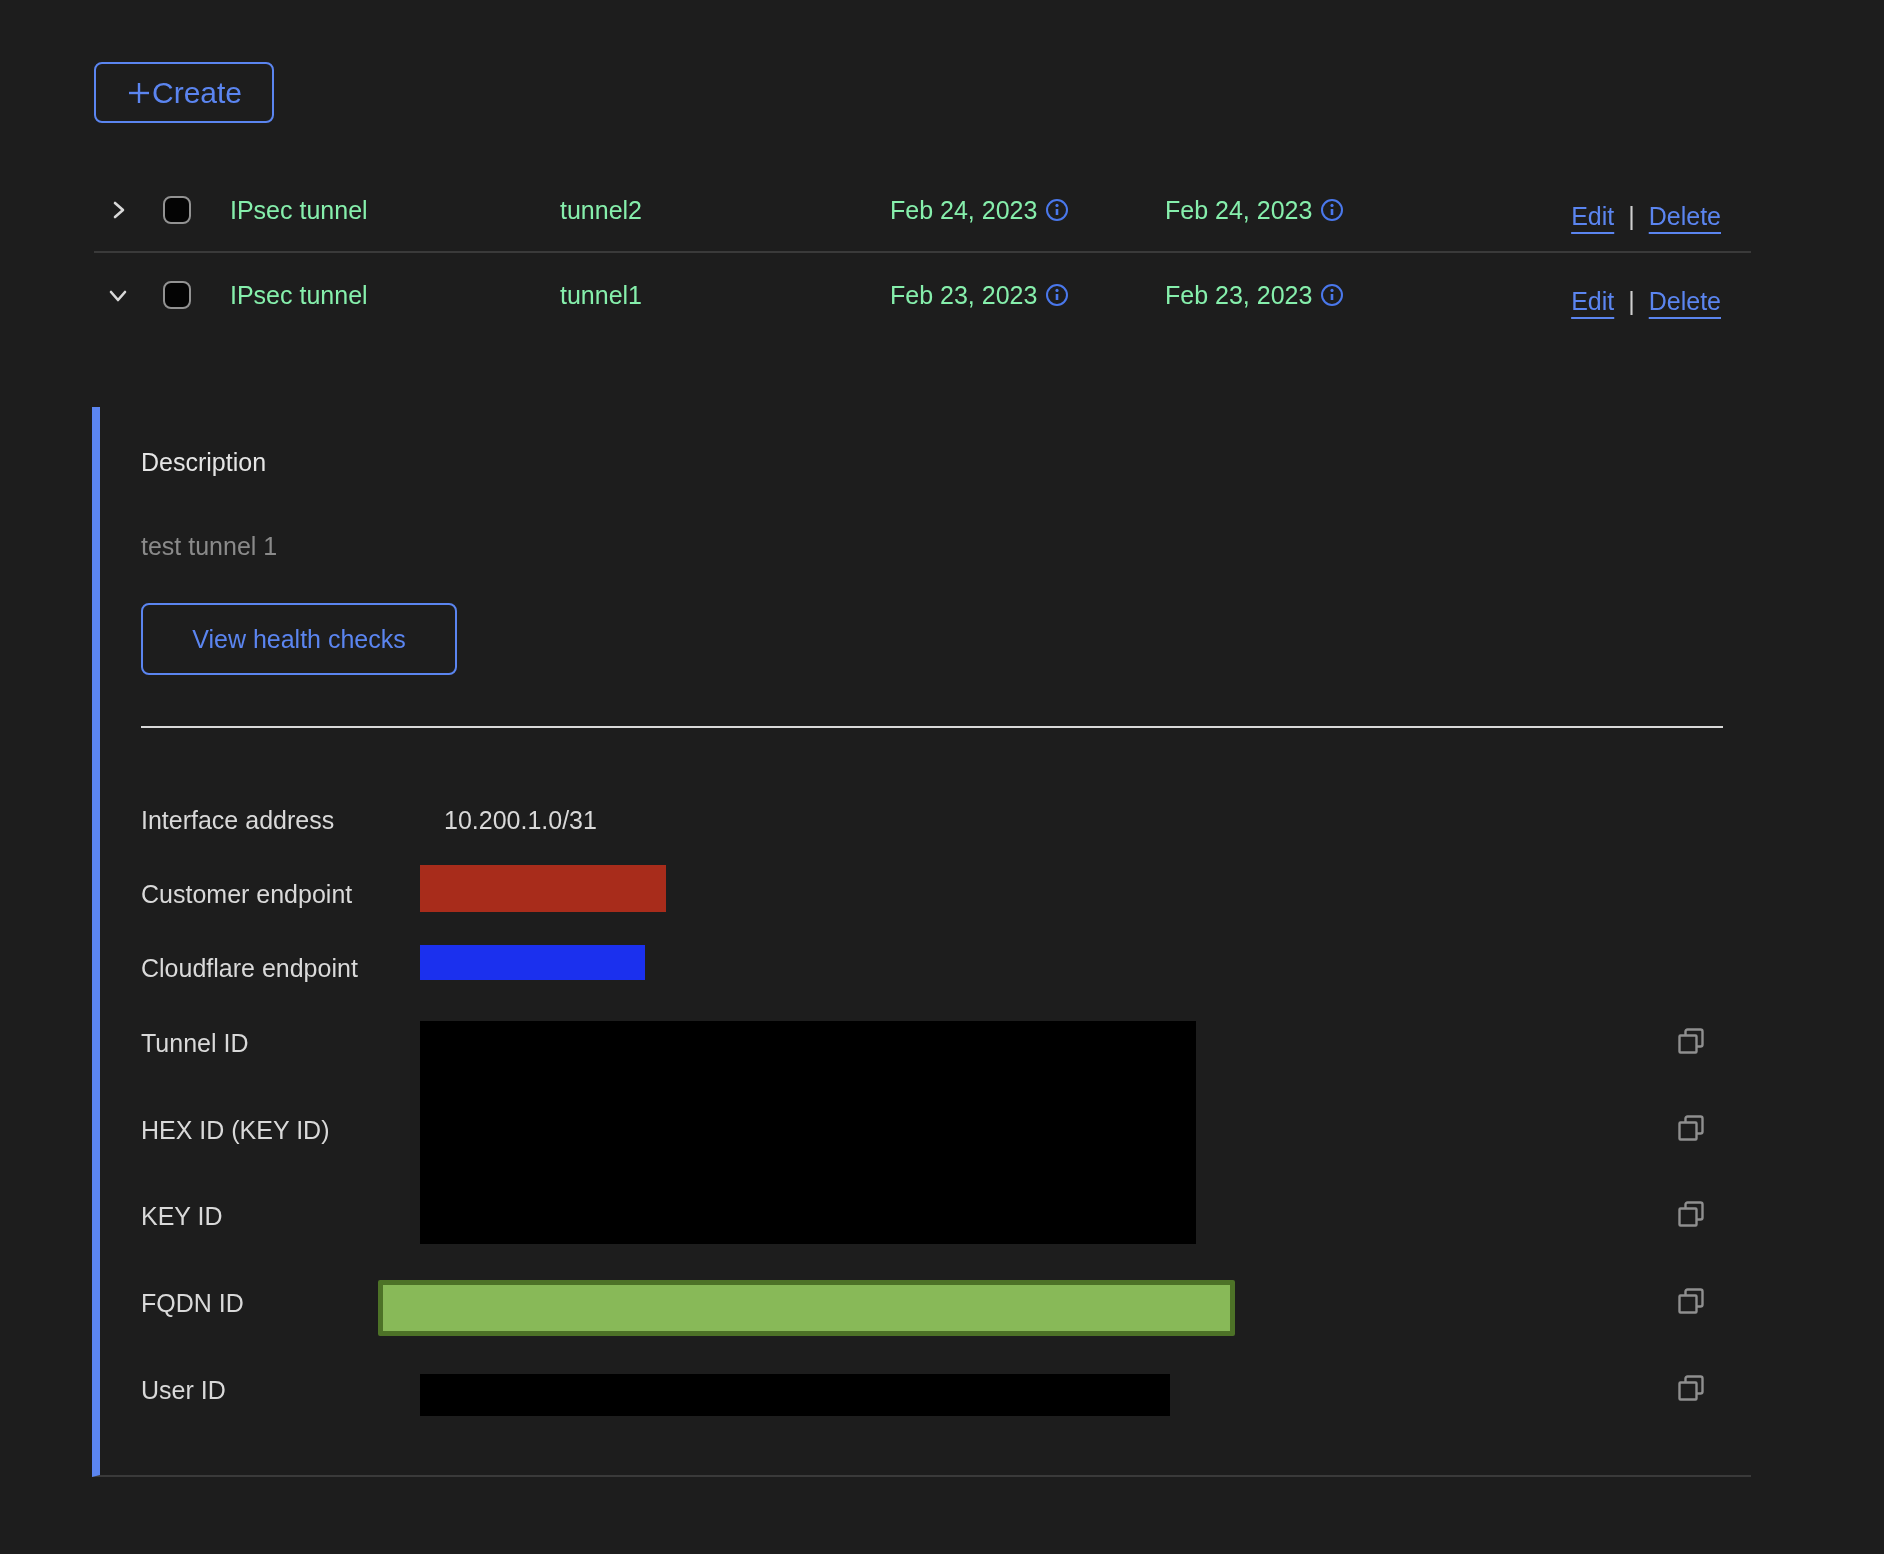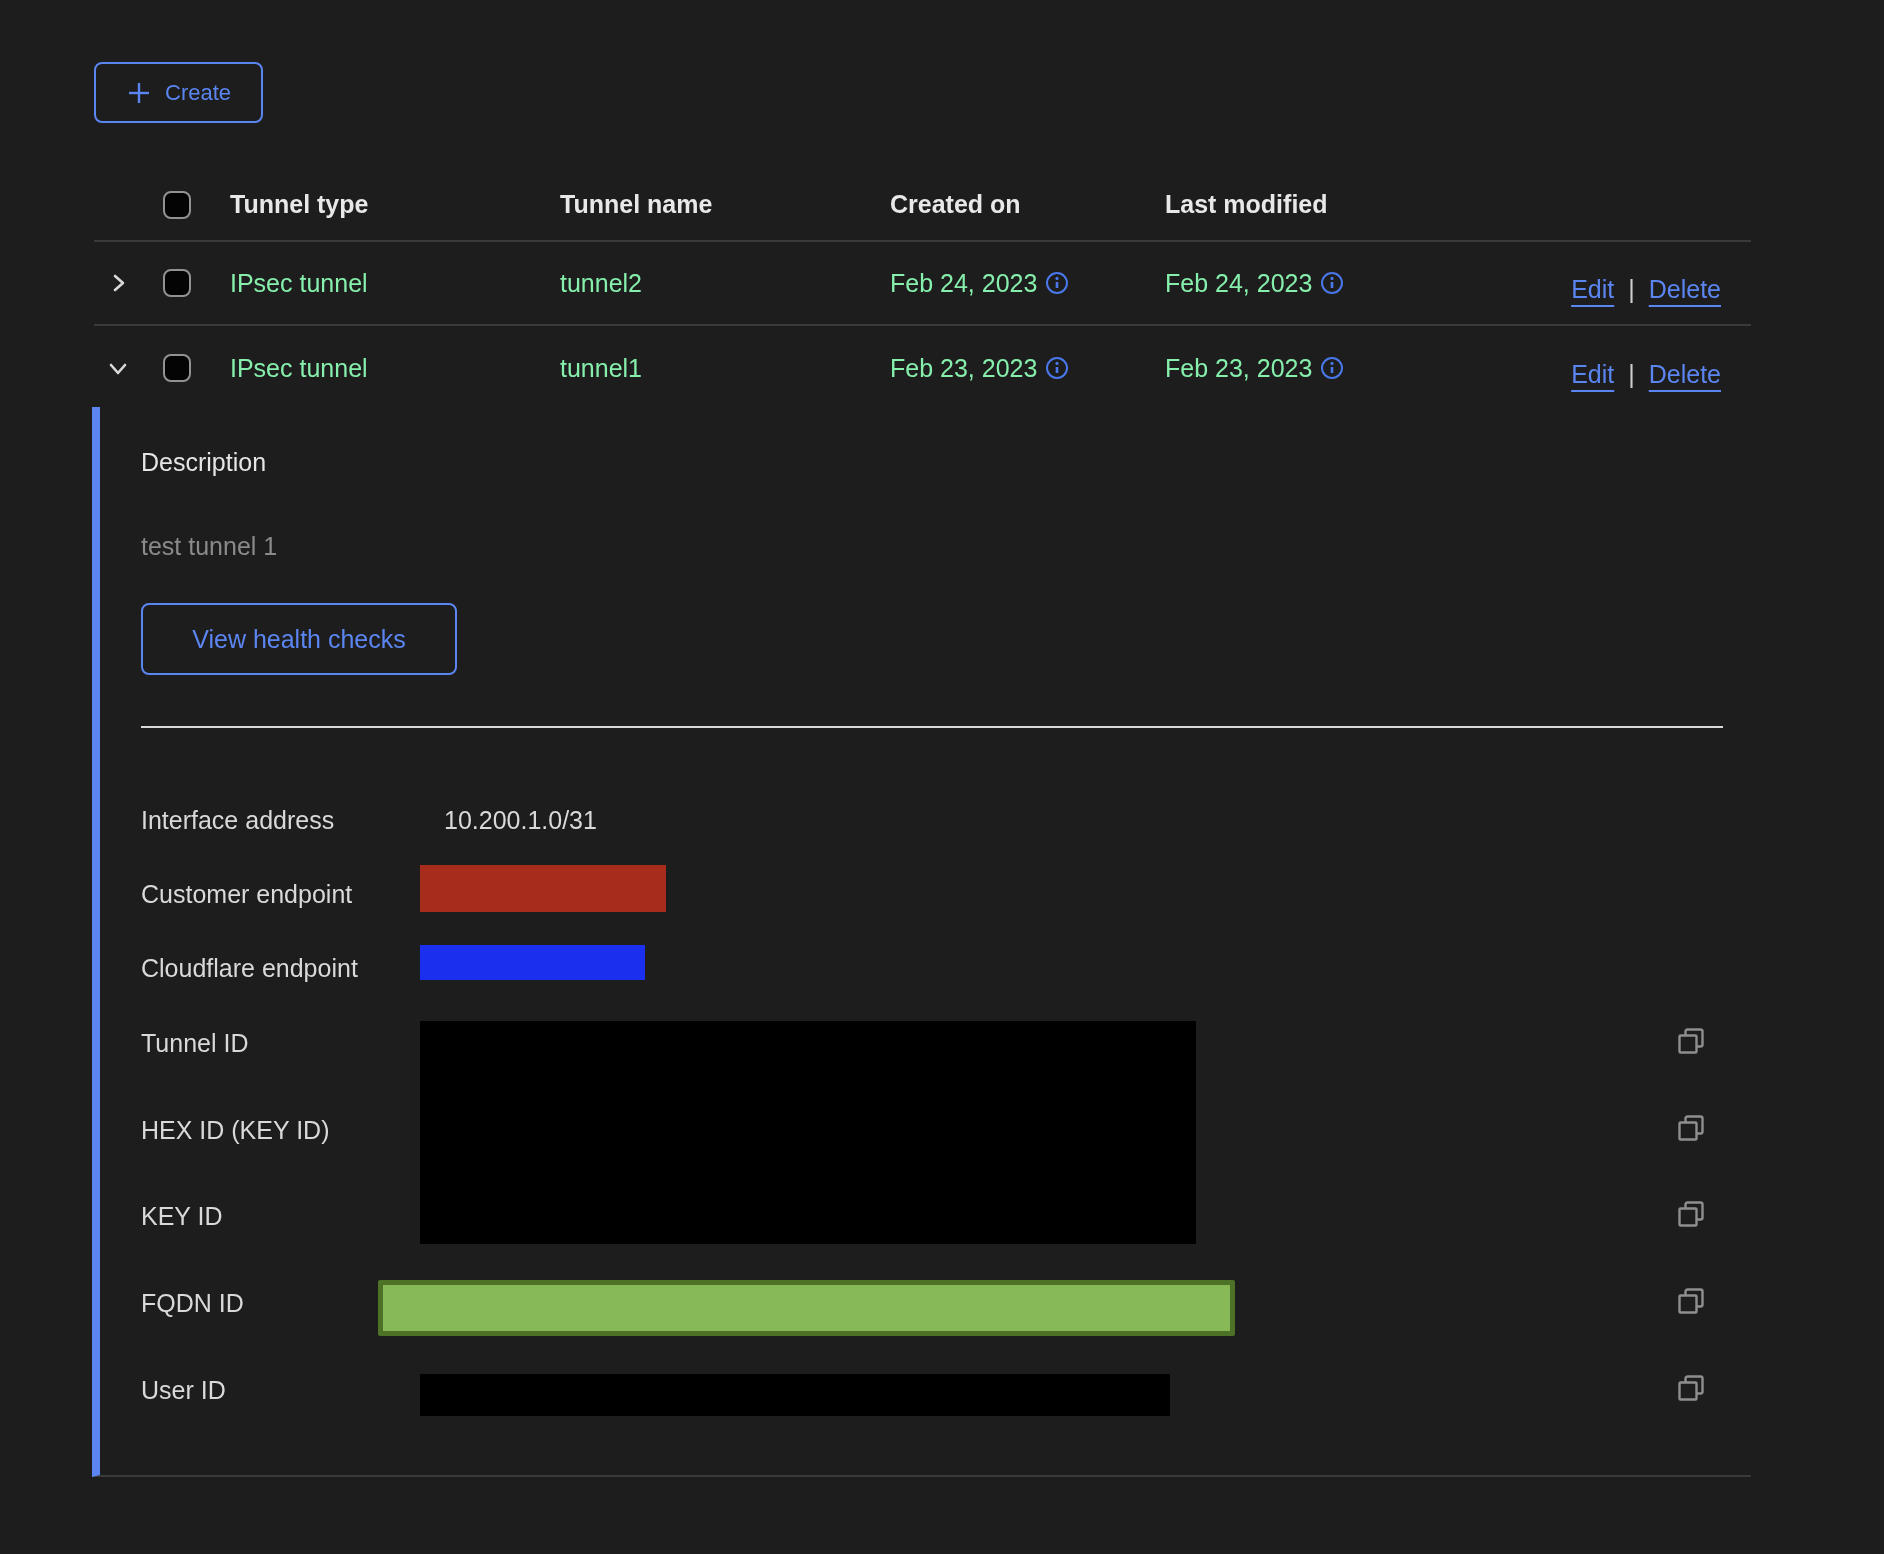--- a/index.html
+++ b/index.html
@@ -9,24 +9,24 @@
     font-family: "Liberation Sans", "DejaVu Sans", sans-serif;
     color: #d9d9d9;
     overflow: hidden;
   }
   .page { position: relative; width: 1884px; height: 1554px; }
 
   
   .create-btn {
     position: absolute; left: 94px; top: 62px;
     height: 61px; padding: 0 30px;
-    display: inline-flex; align-items: center; gap: 13px;
+    display: inline-flex; align-items: center; 
     background: transparent;
     border: 2px solid #5b85f0; border-radius: 8px;
-    color: #5b85f0; font-size: 22px; font-family: inherit;
+    color: #5b85f0; font-size: 30px; font-family: inherit;
     cursor: pointer;
     justify-content: flex-end;
   }
 
   
   .table { position: absolute; left: 94px; top: 169px; width: 1657px; }
   .trow {
     display: grid;
     grid-template-columns: 46px 75px 330px 330px 275px 280px 1fr;
     align-items: center;
@@ -92,31 +92,20 @@
       <svg width="26" height="26" viewBox="0 0 26 26">
         <line x1="13" y1="3" x2="13" y2="23" stroke="#5b85f0" stroke-width="2.4"></line>
         <line x1="3" y1="13" x2="23" y2="13" stroke="#5b85f0" stroke-width="2.4"></line>
       </svg>
     </span>
     <span>Create</span>
   </button>
 
   <div class="table">
 
-    <div class="trow thead">
-      <div></div>
-      <div class="cb-cell">
-        <div class="checkbox"></div>
-      </div>
-      <div class="cell-pad hlabel">Tunnel type</div>
-      <div class="cell-pad hlabel">Tunnel name</div>
-      <div class="cell-pad hlabel">Created on</div>
-      <div class="cell-pad hlabel">Last modified</div>
-      <div></div>
-    </div>
 
     <div class="trow tbody-row row-sep">
       <div class="chev-cell">
         <span>
           <svg width="24" height="24" viewBox="0 0 24 24" fill="none">
             <polyline points="9,5 17,12 9,19" stroke="#d9d9d9" stroke-width="2.6" stroke-linecap="round" stroke-linejoin="round"></polyline>
           </svg>
         </span>
       </div>
       <div class="cb-cell">

